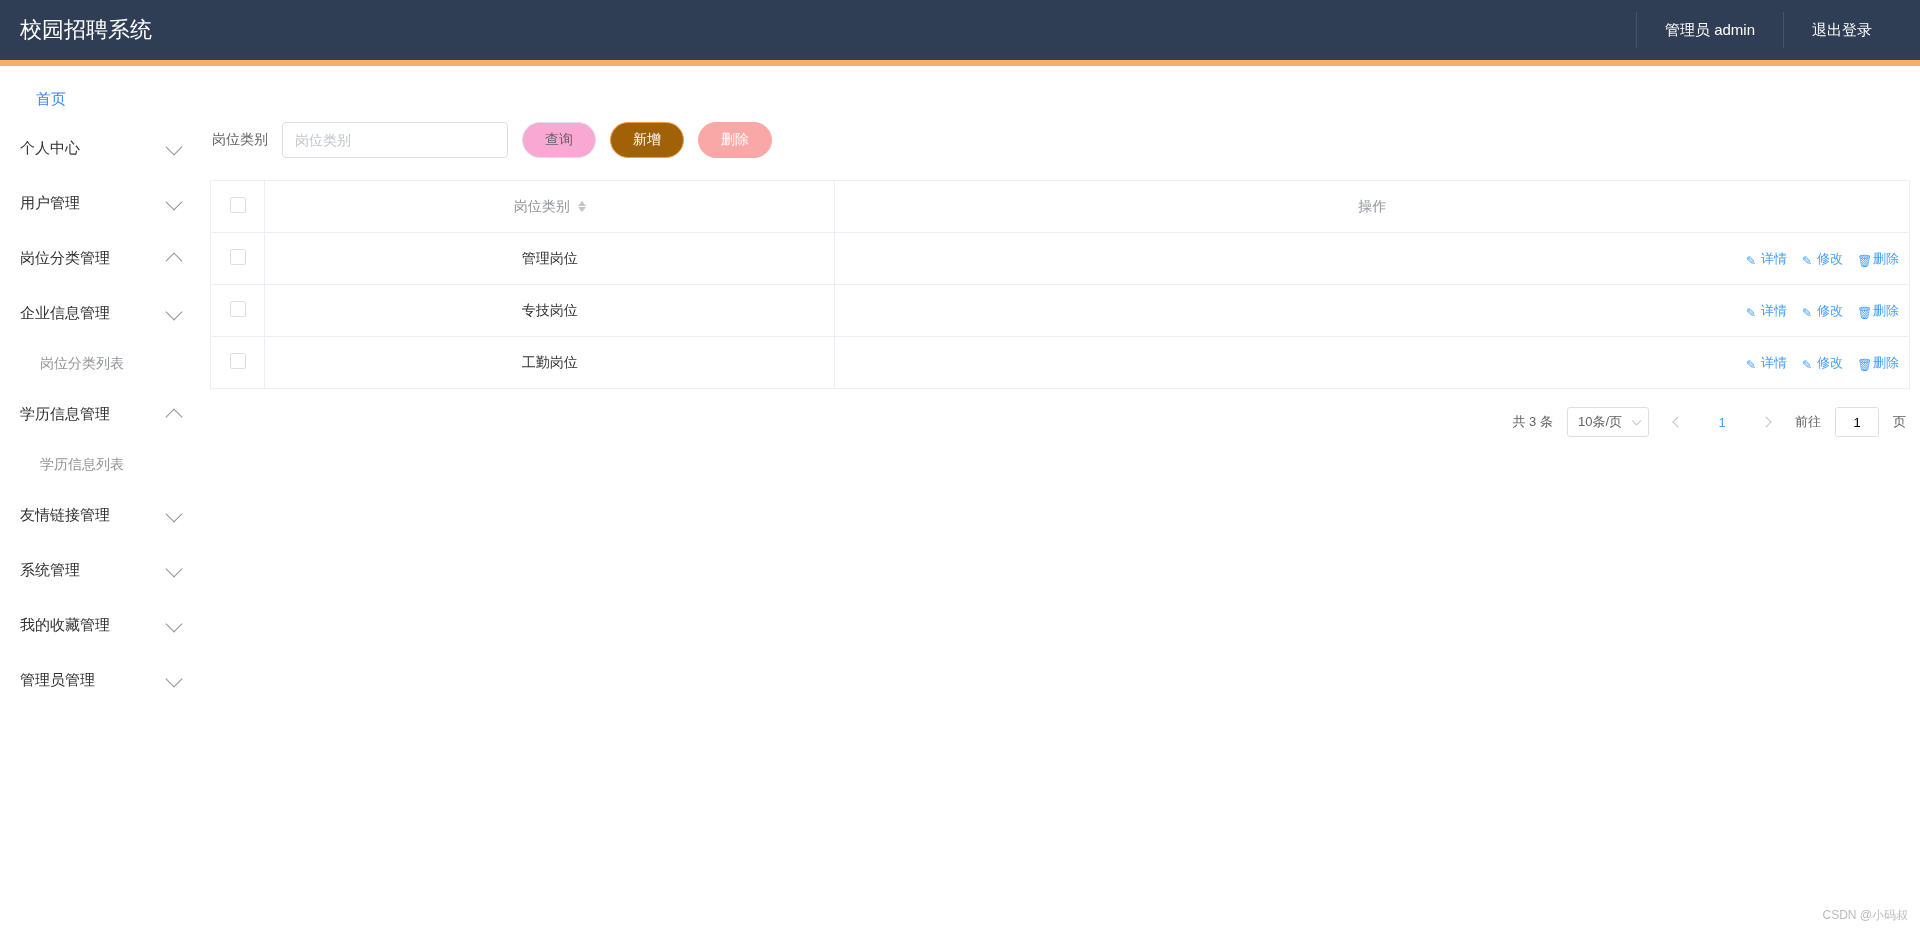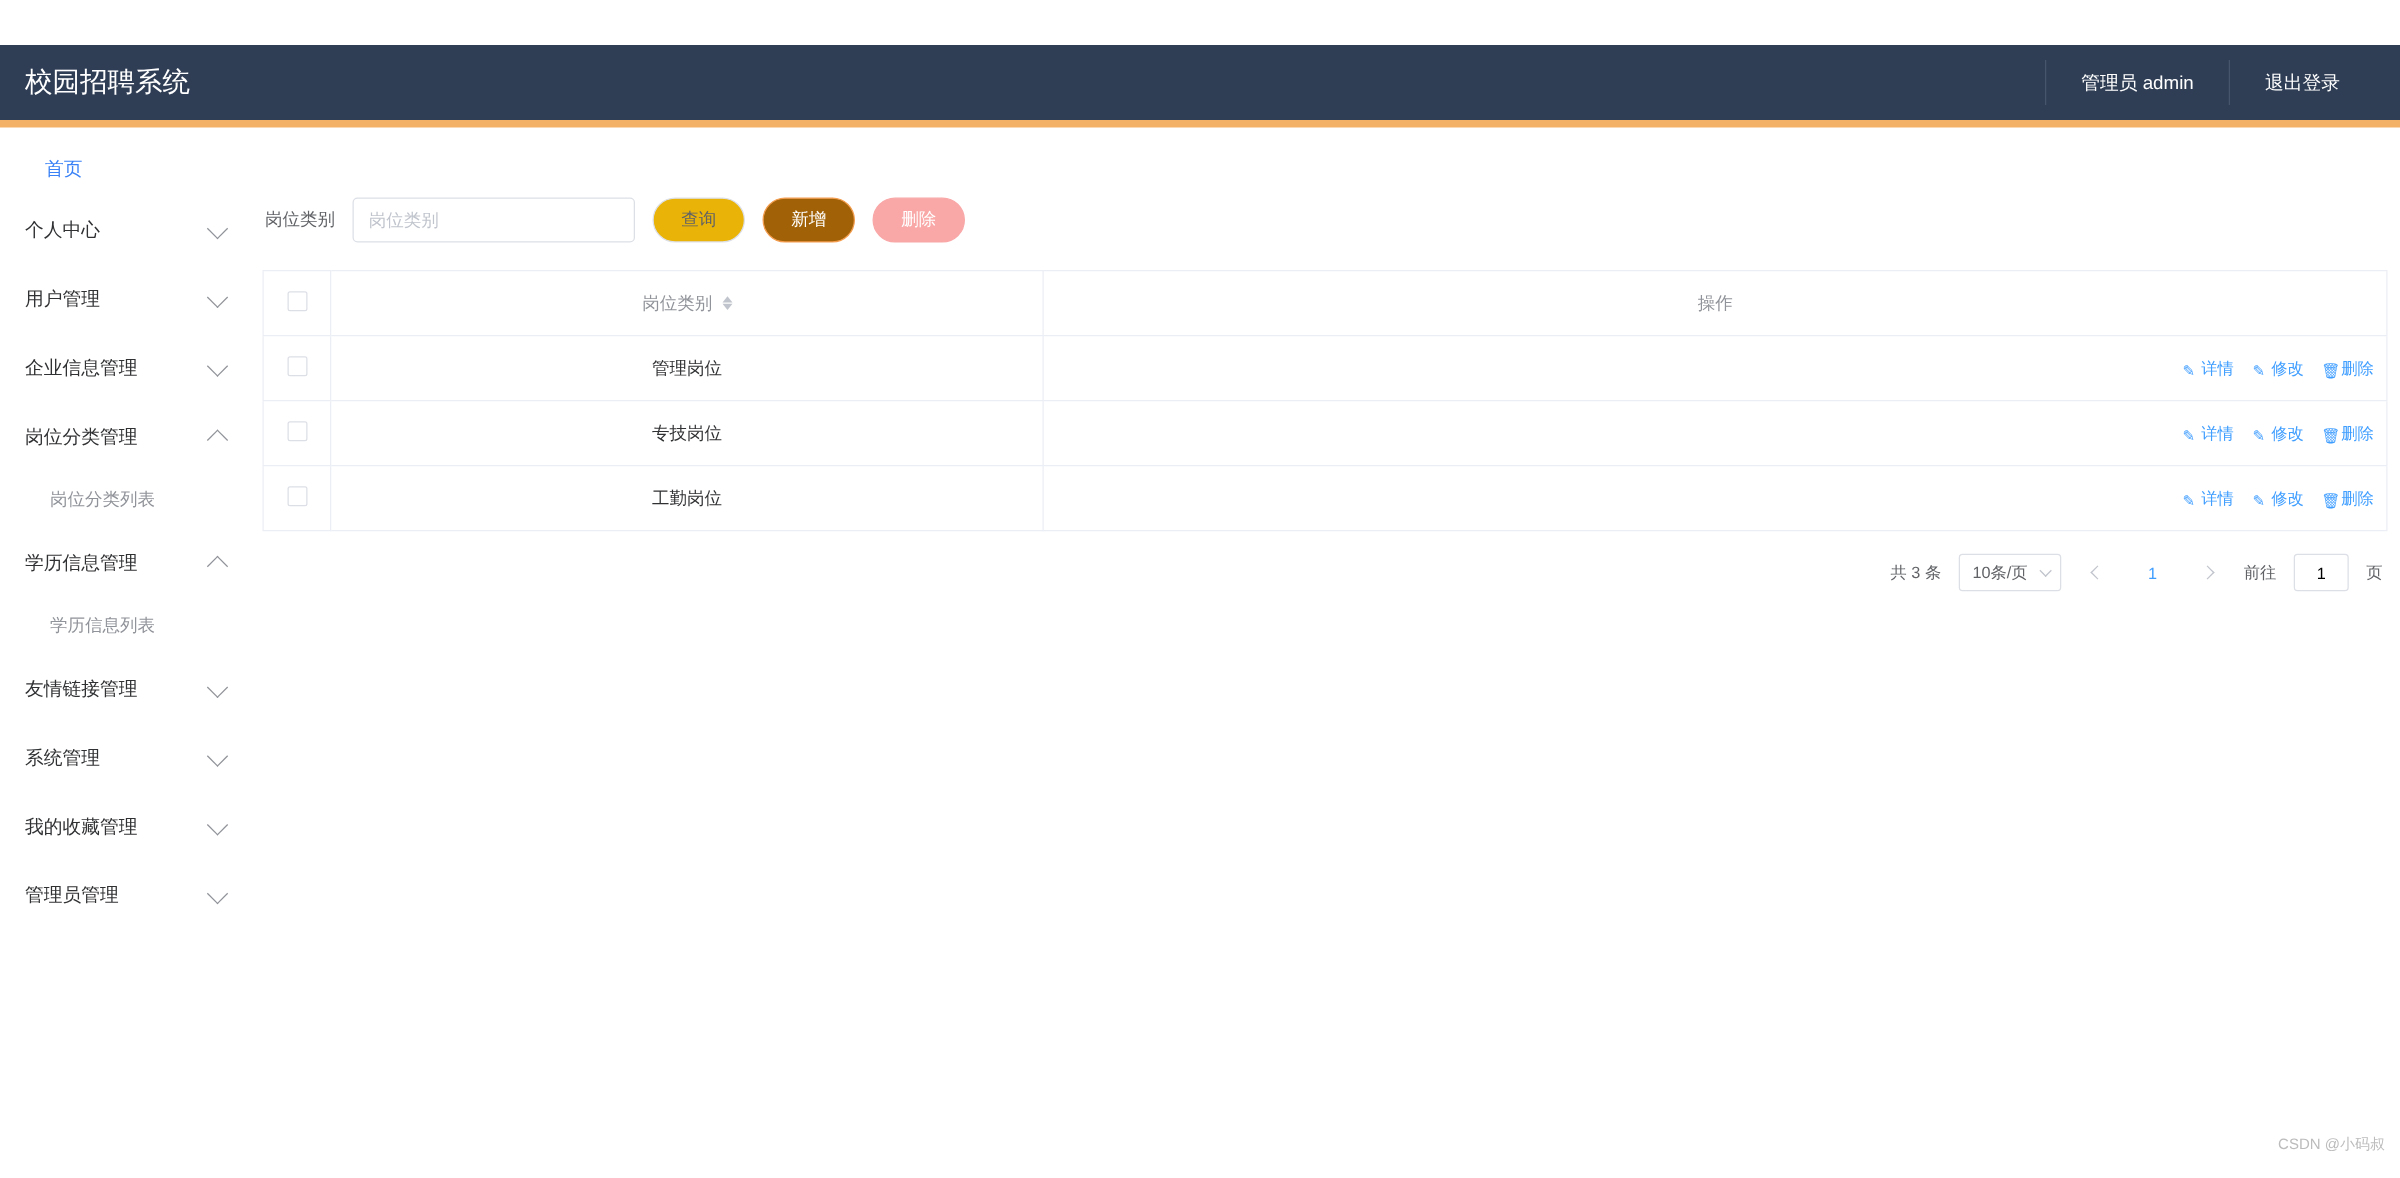--- a/index.html
+++ b/index.html
@@ -4,21 +4,20 @@
 <style>
   * { box-sizing: border-box; margin: 0; padding: 0; }
   body { font-family: "Helvetica Neue", Helvetica, "PingFang SC", "Hiragino Sans GB", "Microsoft YaHei", Arial, sans-serif; font-size: 14px; color: #303133; background: #fff; }
   .header {
     background: #2f3e55;
     height: 60px;
     display: flex;
     align-items: center;
     color: #fff;
     padding: 12px 20px;
-    margin-top: 36px;
   }
   .header-title { font-size: 22px; font-weight: 400; flex: 1; }
   .header-right { display: flex; height: 100%; }
   .header-right-item {
     display: flex; align-items: center; justify-content: center;
     padding: 0 28px; border-left: 1px solid #46556b; cursor: pointer; font-size: 15px;
   }
   .orange-bar { height: 6px; background: #f3b168; }
   .layout { display: flex; }
   .sidebar { width: 200px; padding-top: 12px; }
@@ -33,21 +32,21 @@
   .main { flex: 1; padding: 24px 10px 0 10px; margin-top: 32px; }
   .toolbar { display: flex; align-items: center; gap: 14px; margin-bottom: 22px; padding-left: 2px; }
   .toolbar-label { color: #606266; }
   .input {
     height: 36px; border: 1px solid #dcdfe6; border-radius: 4px; padding: 0 12px;
     font-size: 14px; color: #606266; width: 226px; outline: none;
   }
   .input::placeholder { color: #c0c4cc; }
   .btn {
     height: 36px; padding: 0 22px; border-radius: 18px; border: 1px solid #dcdfe6;
-    background: #eab308; color: #606266; font-size: 14px; cursor: pointer;
+    background: #f9a8d4; color: #606266; font-size: 14px; cursor: pointer;
     display: inline-flex; align-items: center; justify-content: center;
   }
   .btn-primary { background: #a16207; border-color: #f39c4d; color: #fff; }
   .btn-danger  { background: #f9a7a7; border-color: #f9a7a7; color: #fff; }
   .table { width: 100%; border-collapse: collapse; border: 1px solid #ebeef5; }
   .table th, .table td { border-bottom: 1px solid #ebeef5; padding: 16px 10px; text-align: center; font-weight: 400; }
   .table th { color: #909399; background: #fff; border-top: 1px solid #ebeef5; }
   .table th:first-child, .table td:first-child { width: 54px; border-right: 1px solid #ebeef5; }
   .table th:nth-child(2), .table td:nth-child(2) { border-right: 1px solid #ebeef5; }
   .checkbox {
@@ -92,26 +91,26 @@
     <div id="side-items">
         <div class="side-item">
           <span>个人中心</span>
           <span class="chev"></span>
         </div>
         <div class="side-item">
           <span>用户管理</span>
           <span class="chev"></span>
         </div>
         <div class="side-item">
-          <span>企业信息管理</span>
-          <span class="chev"></span>
-        </div>
-        <div class="side-item">
           <span>岗位分类管理</span>
           <span class="chev up"></span>
+        </div>
+        <div class="side-item">
+          <span>企业信息管理</span>
+          <span class="chev"></span>
         </div>
         <div class="side-sub">岗位分类列表</div>
         <div class="side-item">
           <span>学历信息管理</span>
           <span class="chev up"></span>
         </div>
         <div class="side-sub">学历信息列表</div>
         <div class="side-item">
           <span>友情链接管理</span>
           <span class="chev"></span>

